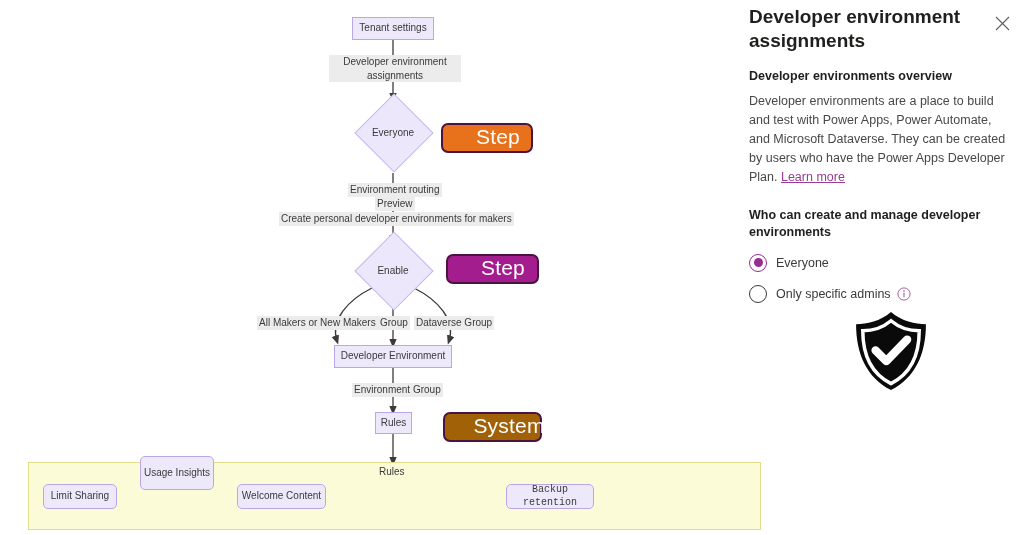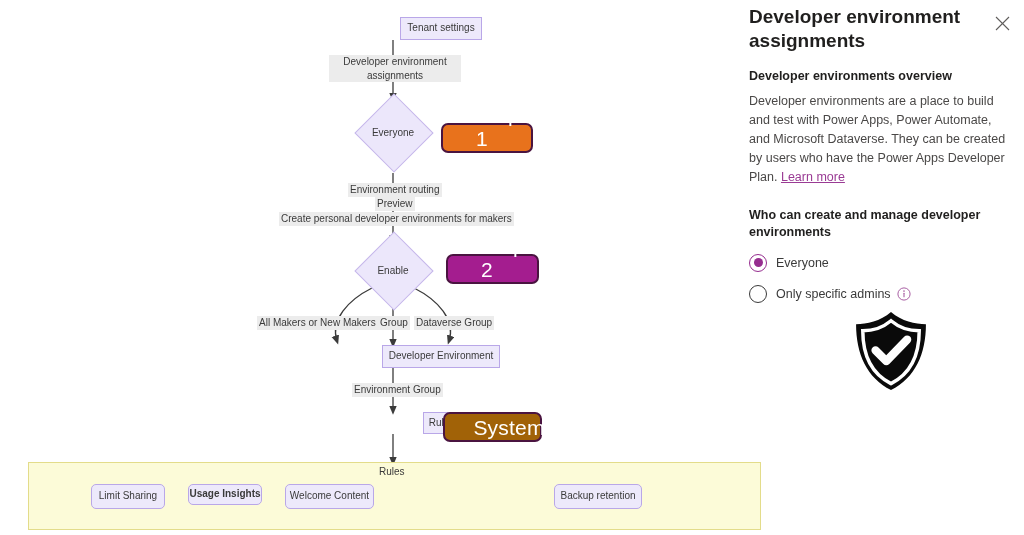--- a/index.html
+++ b/index.html
@@ -34,21 +34,20 @@
     display: flex;
     align-items: center;
     justify-content: center;
     text-align: center;
     background: #ede9fb;
     border: 1px solid #b9a7e8;
     color: #3a3a3a;
     font-size: 10px;
     line-height: 1.25;
     z-index: 3;
-    margin-left: 48px;
   }
   .node.rounded { border-radius: 5px; }
 
   .diamond {
     position: absolute;
     z-index: 3;
   }
   .diamond .dshape {
     position: absolute;
     left: 0; top: 0;
@@ -78,21 +77,21 @@
     white-space: nowrap;
     z-index: 4;
     text-align: center;
   }
   .edge-label.plain { background: transparent; }
 
   .step-badge {
     position: absolute;
     box-sizing: border-box;
     display: flex;
-    align-items: flex-end;
+    align-items: flex-start;
     justify-content: center;
     border-radius: 7px;
     border: 2px solid #4a1440;
     color: #ffffff;
     font-size: 21px;
     font-weight: 400;
     letter-spacing: .2px;
     z-index: 6;
     padding-left: 33px;
   }
@@ -290,27 +289,27 @@
     <span>System</span>
   </div>
 
   <div class="edge-label plain" style="left:377px; top:465px;">
     <span>Rules</span>
   </div>
 
   <div class="node rounded" style="left:43px; top:484px; width:74px; height:25px;">
     <span>Limit Sharing</span>
   </div>
-  <div class="node rounded" style="left:140px; top:484px; width:74px; height:21px;font-weight:bold;">
+  <div class="node rounded" style="left:140px; top:456px; width:74px; height:34px;">
     <span>Usage Insights</span>
   </div>
   <div class="node rounded" style="left:237px; top:484px; width:89px; height:25px;">
     <span>Welcome Content</span>
   </div>
-  <div class="node rounded" style="left:506px; top:484px; width:88px; height:25px;">
+  <div class="node rounded" style="left:506px; top:484px; width:88px; height:25px;font-family:Liberation Mono, monospace;">
     <span>Backup retention</span>
   </div>
 </div>
 
 <div id="side-panel">
 
   <div id="panel-title">Developer environment assignments</div>
 
   <div id="panel-close">
     <svg width="15" height="15" viewBox="0 0 15 15">

